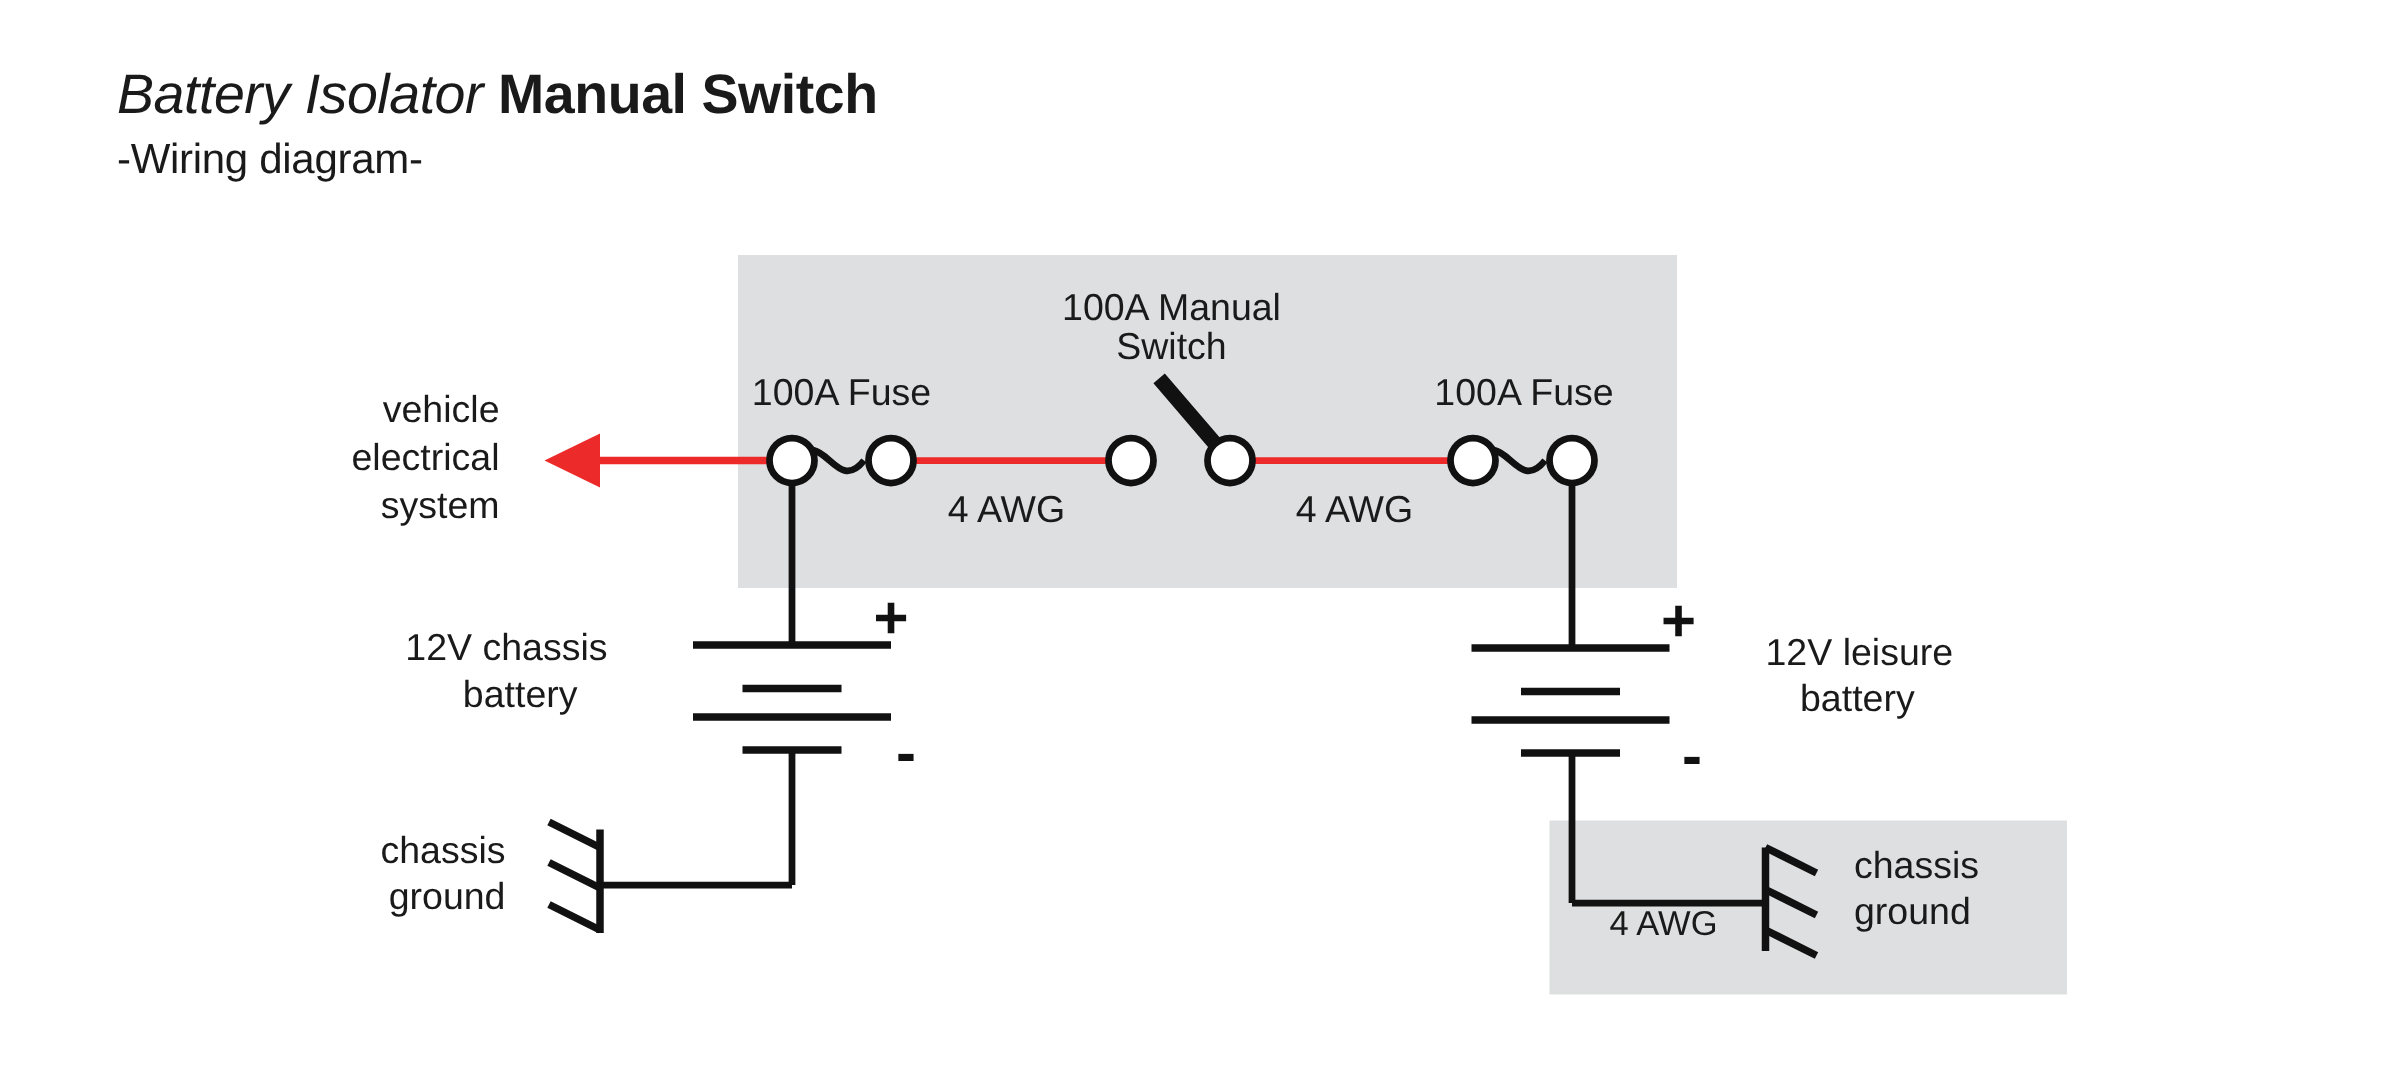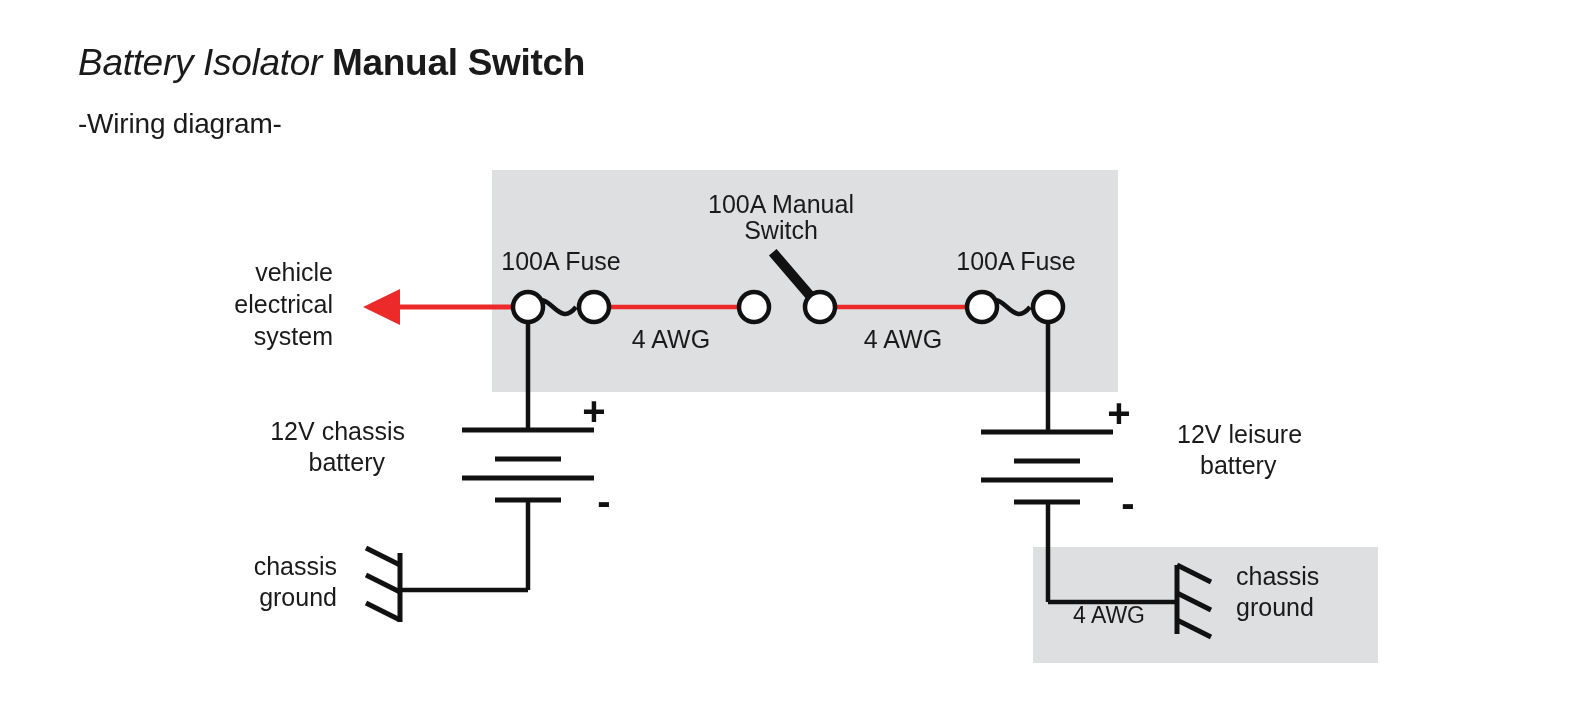--- a/index.html
+++ b/index.html
@@ -45,21 +45,21 @@
     font-weight: 400;
   }
   .title-bold {
     font-weight: 700;
   }
   .subtitle {
     font-size: 28px;
     line-height: 36px;
     font-weight: 400;
     letter-spacing: -0.2px;
-    margin-top: 20px;
+    margin-top: 2px;
     white-space: nowrap;
   }
   .site-url {
     position: absolute;
     right: 78px;
     top: 48px;
     font-size: 34px;
     font-weight: 700;
     letter-spacing: -0.4px;
     white-space: nowrap;

